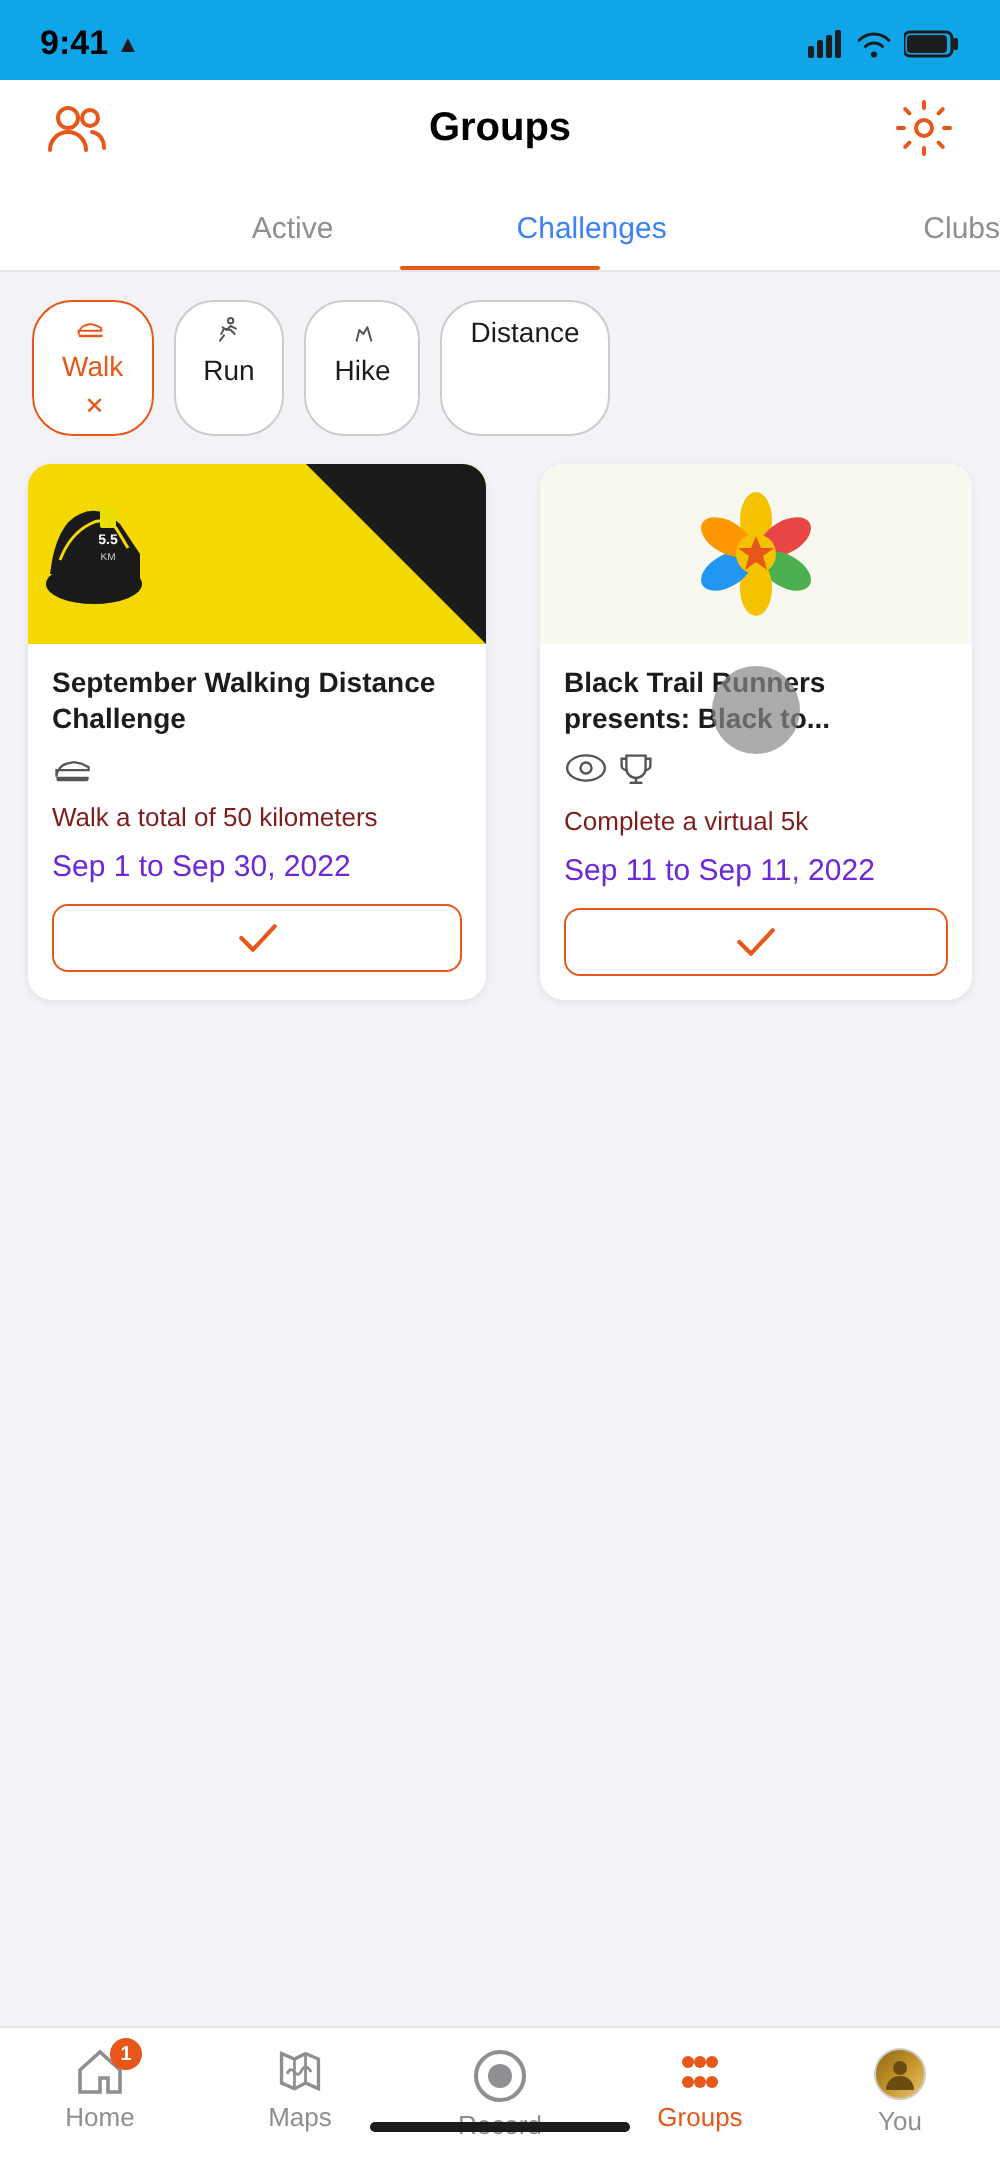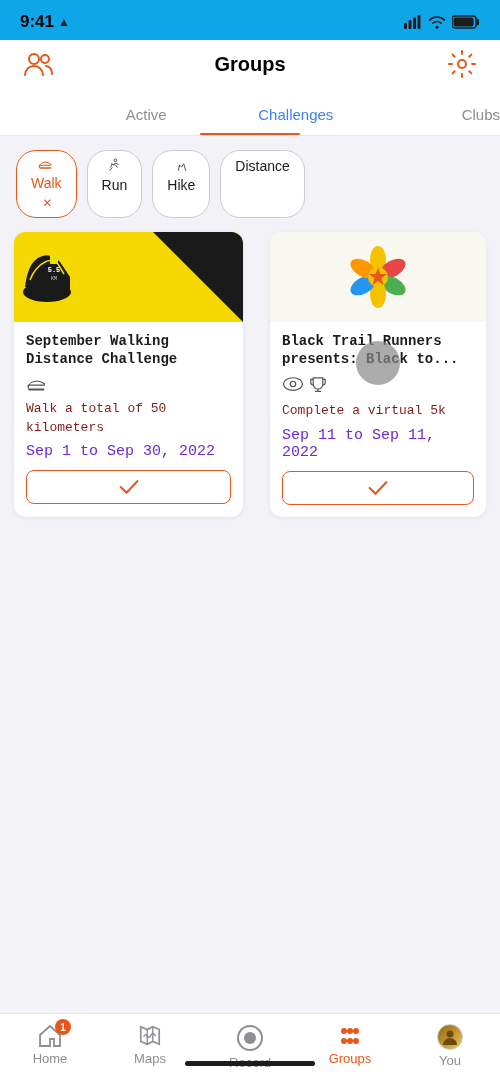--- a/index.html
+++ b/index.html
@@ -107,21 +107,20 @@
       color: #e8571a;
       margin-left: 2px;
     }
 
     
     .cards-grid {
       display: grid;
       grid-template-columns: 1fr 1fr;
       gap: 14px;
       padding: 0 14px 20px;
-      font-family: Liberation Mono, monospace;
     }
     .card {
       background: #fff;
       border-radius: 12px;
       overflow: hidden;
       box-shadow: 0 1px 4px rgba(0,0,0,0.08);
     }
     .card-body {
       padding: 10px 12px 0;
     }

